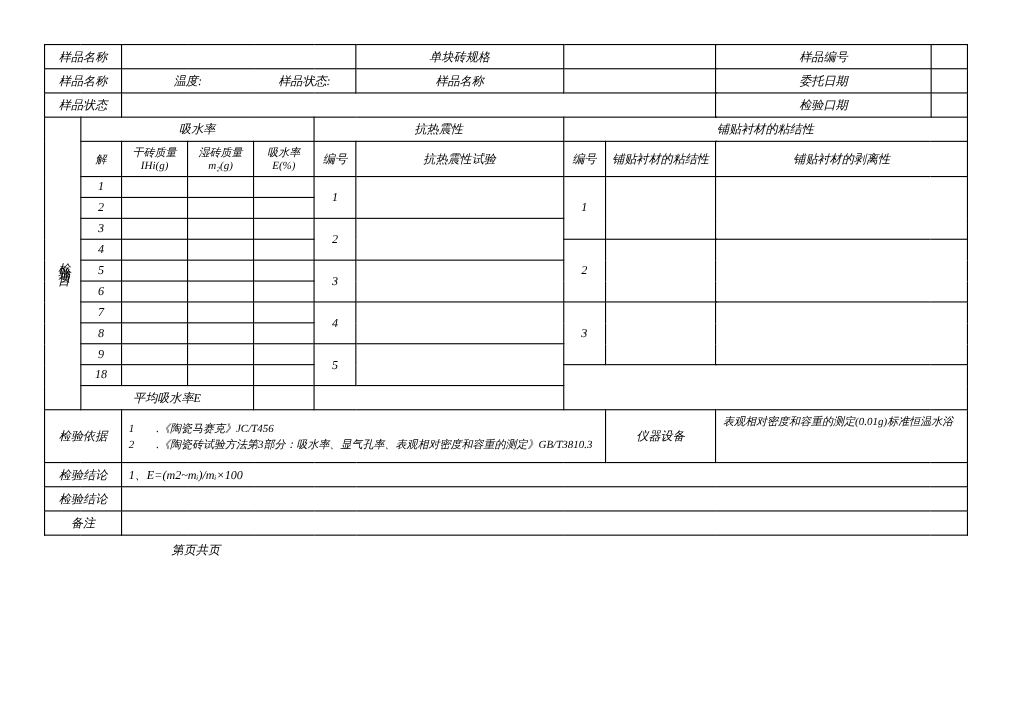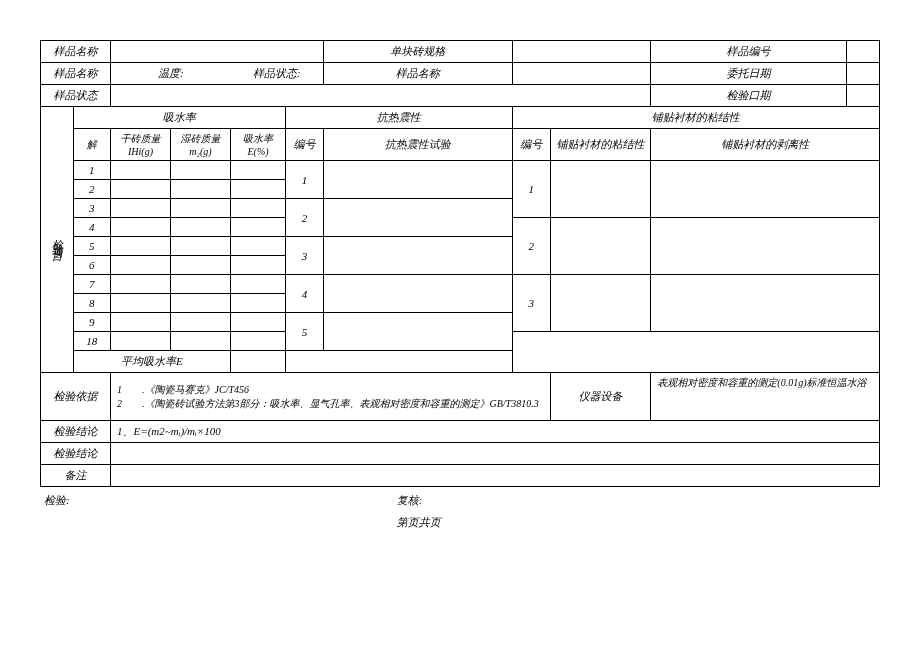--- a/index.html
+++ b/index.html
@@ -188,23 +188,19 @@
   </tr>
   <tr class="row-h">
     <td colspan="2">备注</td>
     <td colspan="12"></td>
   </tr>
 </tbody>
     </table>
 
 <table class="footer-row" style="margin-top:2px">
   <tbody>
-        <tr>
-    <td style="width:42%">检验:</td>
-    <td>复核:</td>
-  </tr>
   <tr>
     <td></td>
     <td class="page-num">第页共页</td>
   </tr>
 </tbody>
     </table>
 </div>
 
 </body></html>

